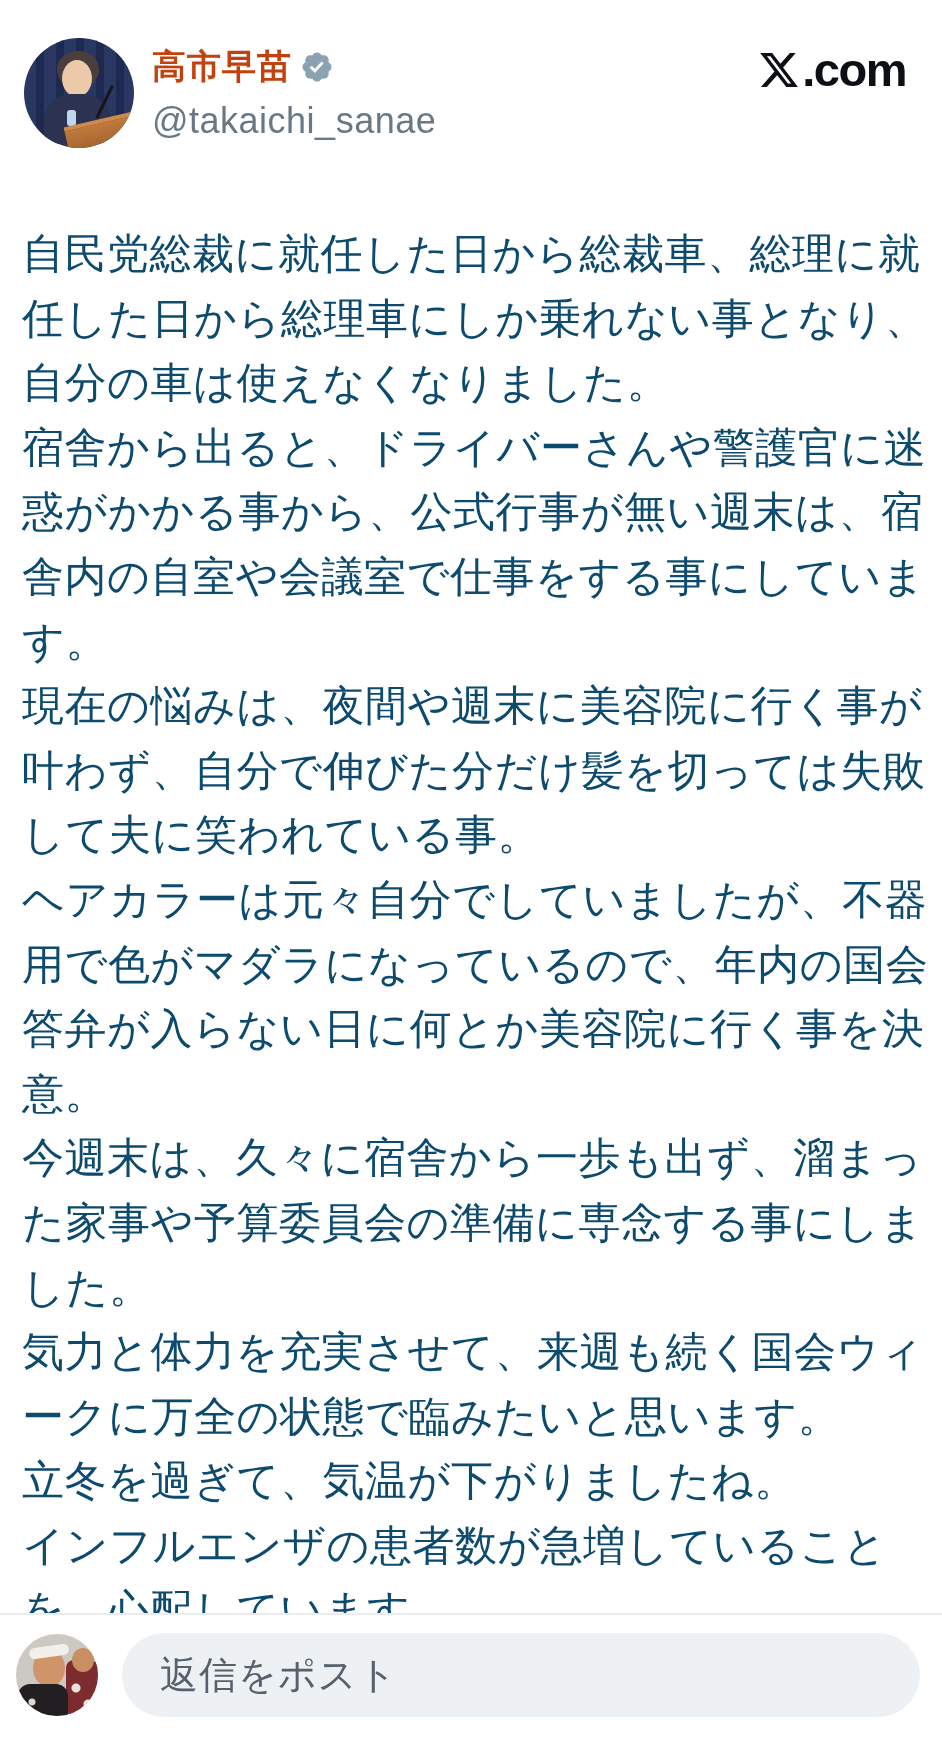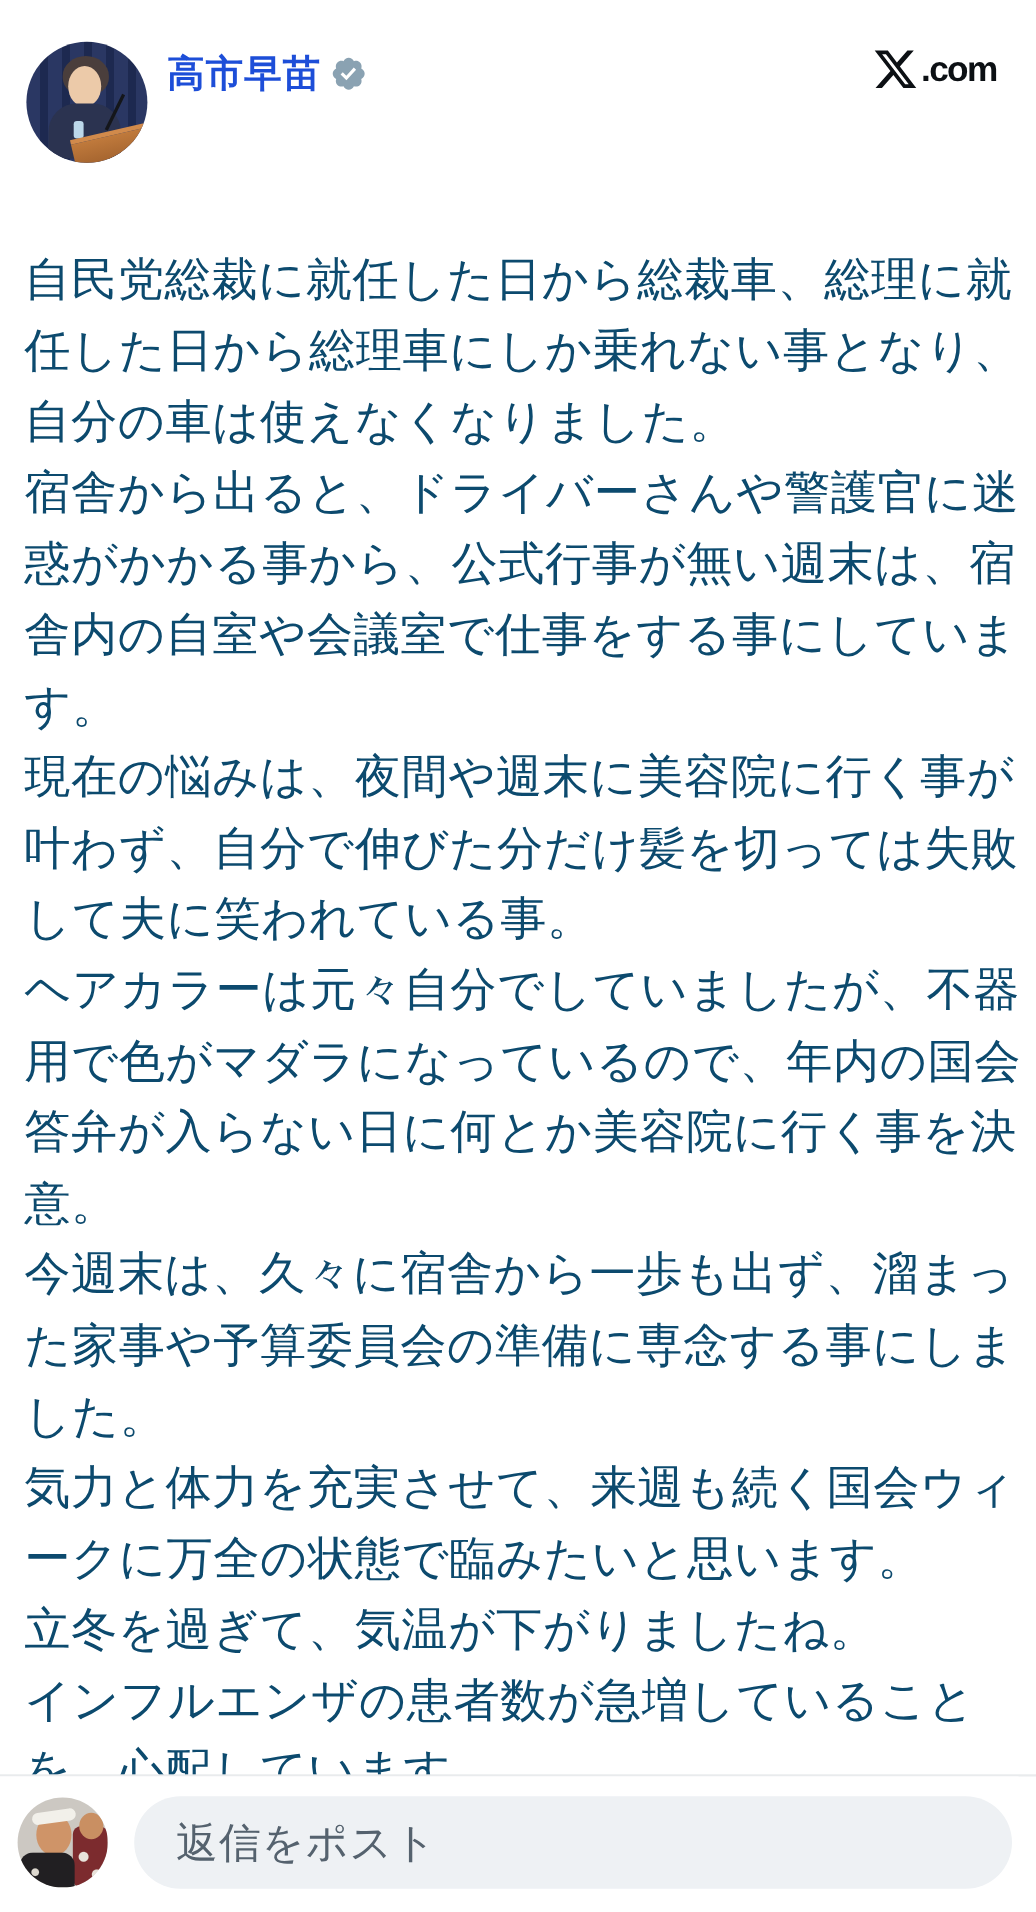--- a/index.html
+++ b/index.html
@@ -23,27 +23,27 @@
     background:repeating-linear-gradient(90deg,#2a3763 0 12px,#1d2950 12px 20px);}
   .aa-hair{position:absolute;left:33px;top:13px;width:42px;height:36px;border-radius:50% 50% 45% 45%;background:#4a3e3c;}
   .aa-face{position:absolute;left:38px;top:22px;width:30px;height:37px;border-radius:50%;background:#eccaa9;}
   .aa-jacket{position:absolute;left:20px;top:56px;width:66px;height:50px;border-radius:26px 26px 0 0;background:#2b3350;}
   .aa-bottle{position:absolute;left:43px;top:72px;width:9px;height:16px;border-radius:3px;background:#bcd8ea;}
   .aa-mic{position:absolute;left:79px;top:46px;width:3px;height:36px;background:#14161a;transform:rotate(26deg);}
   .aa-podium{position:absolute;left:44px;top:80px;width:80px;height:44px;background:linear-gradient(#c07a3c,#8a4f22);border-top:4px solid #d18a4b;transform:rotate(-13deg);}
 
   .id-block{position:absolute;left:152px;top:44px;}
   .name-row{display:flex;align-items:center;gap:8px;}
-  .display-name{font-size:34px;font-weight:700;color:#1d4ed8;letter-spacing:1px;}
+  .display-name{font-size:34px;font-weight:700;color:#c2410c;letter-spacing:1px;}
   .verified-badge{width:34px;height:34px;display:block;}
   .handle{margin-top:10px;font-size:36px;color:#687885;letter-spacing:0.5px;}
 
   .site-mark{position:absolute;right:36px;top:42px;display:flex;align-items:center;gap:2px;}
   .x-logo{width:42px;height:42px;display:block;}
-  .domain-suffix{font-size:32px;font-weight:700;color:#0c1014;letter-spacing:-1.5px;}
+  .domain-suffix{font-size:47px;font-weight:700;color:#0c1014;letter-spacing:-1.5px;}
 
   
   .tweet-text{
     position:absolute;left:22px;top:222px;width:908px;height:1392px;
     overflow:hidden;
     font-size:42px;line-height:64.6px;letter-spacing:0.5px;
     color:#0c4a6e;white-space:pre;
   }
 
   
@@ -80,20 +80,21 @@
       <div class="aa-podium"></div>
     </div>
 
     <div class="id-block">
       <div class="name-row">
         <span class="display-name">高市早苗</span>
         <svg class="verified-badge" viewBox="0 0 24 24" aria-hidden="true">
           <path fill="#8aa2b2" fill-rule="evenodd" d="M22.25 12c0-1.43-.88-2.67-2.19-3.34.46-1.39.2-2.9-.81-3.91s-2.52-1.27-3.91-.81c-.66-1.31-1.91-2.19-3.34-2.19s-2.67.88-3.33 2.19c-1.4-.46-2.91-.2-3.92.81s-1.26 2.52-.8 3.91c-1.31.67-2.2 1.91-2.2 3.34s.89 2.67 2.2 3.34c-.46 1.39-.21 2.9.8 3.91s2.52 1.26 3.91.81c.67 1.31 1.91 2.19 3.34 2.19s2.68-.88 3.34-2.19c1.39.45 2.9.2 3.91-.81s1.27-2.52.81-3.91c1.31-.67 2.19-1.91 2.19-3.34zm-11.71 4.2L6.8 12.46l1.41-1.42 2.26 2.26 4.8-5.23 1.47 1.36-6.2 6.77z"></path>
         </svg>
       </div>
+      <div class="handle">@takaichi_sanae</div>
     </div>
 
     <div class="site-mark">
       <svg class="x-logo" viewBox="0 0 24 24" aria-hidden="true">
         <path fill="#0c1014" d="M18.244 2.25h3.308l-7.227 8.26 8.502 11.24h-6.657l-5.214-6.817L4.99 21.75H1.68l7.73-8.835L1.254 2.25H8.08l4.713 6.231zm-1.161 17.52h1.833L7.084 4.126H5.117z"></path>
       </svg>
       <span class="domain-suffix">.com</span>
     </div>
 
   </header>

